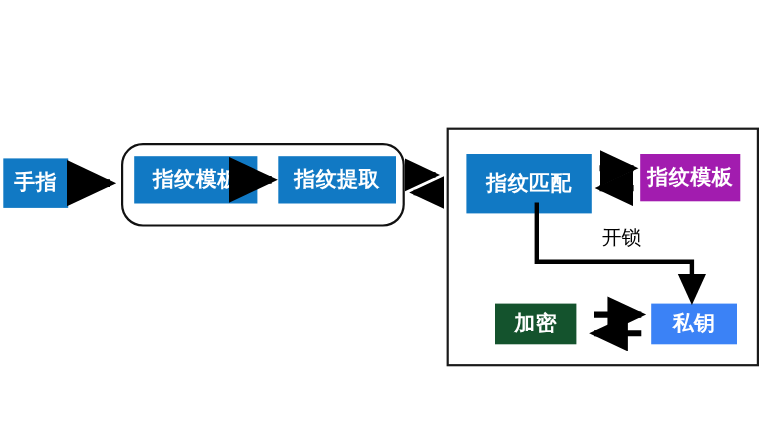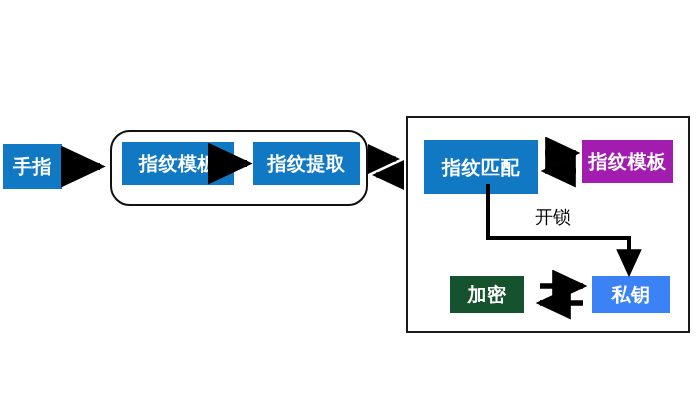--- a/index.html
+++ b/index.html
@@ -42,20 +42,21 @@
     border: 2px solid #1a1a1a;
     background: transparent;
   }
   .label-text {
     position: absolute;
     color: #000000;
     font-size: 18px;
     font-weight: 400;
     line-height: 1;
     white-space: nowrap;
+    margin-left: 12px;
   }
   svg.overlay {
     position: absolute;
     left: 0;
     top: 0;
     width: 700px;
     height: 400px;
     pointer-events: none;
   }
 </style>

